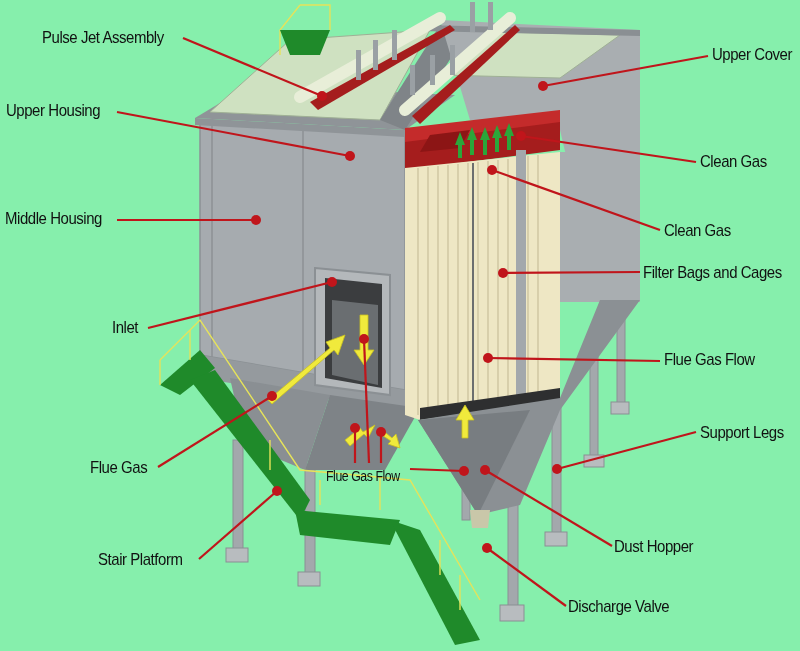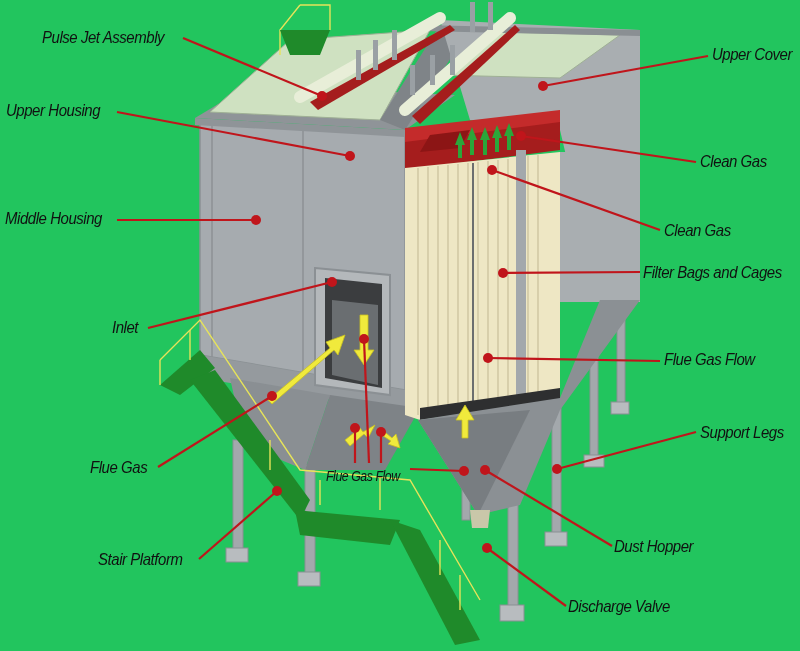--- a/index.html
+++ b/index.html
@@ -1,16 +1,16 @@
 <!DOCTYPE html>
 <html><head>
 <meta charset="utf-8">
 <style>
   html,body{margin:0;padding:0;background:#f7f7f6;}
-  #stage{position:relative;width:800px;height:651px;overflow:hidden;background:#22c55e;font-family:"Liberation Sans",sans-serif;font-style:italic;}
+  #stage{position:relative;width:800px;height:651px;overflow:hidden;background:#86efac;font-family:"Liberation Sans",sans-serif;}
   svg.art{position:absolute;left:0;top:0;}
   .lbl{position:absolute;font-family:"Liberation Sans",sans-serif;font-size:17px;color:#111;letter-spacing:-0.5px;transform:scaleX(0.88);transform-origin:left center;white-space:nowrap;line-height:20px;}
   .lbl.small{font-size:14px;}
 </style>
 </head>
 <body>
 
 <div id="stage">
 
 <svg class="art" width="800" height="651" viewBox="0 0 800 651">

